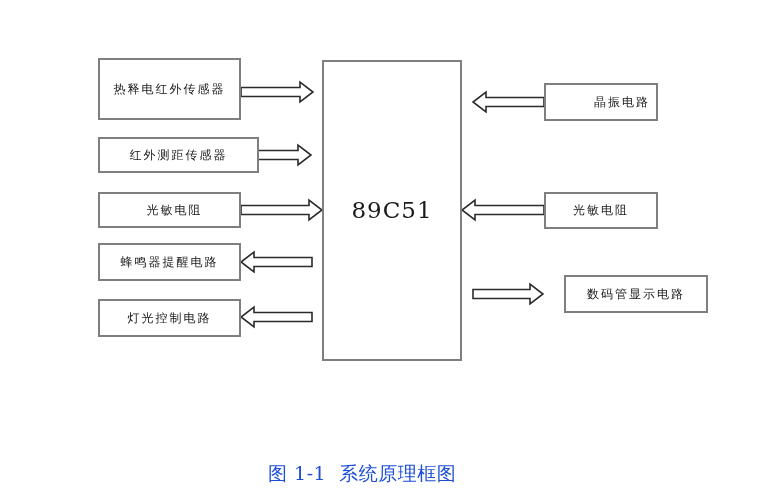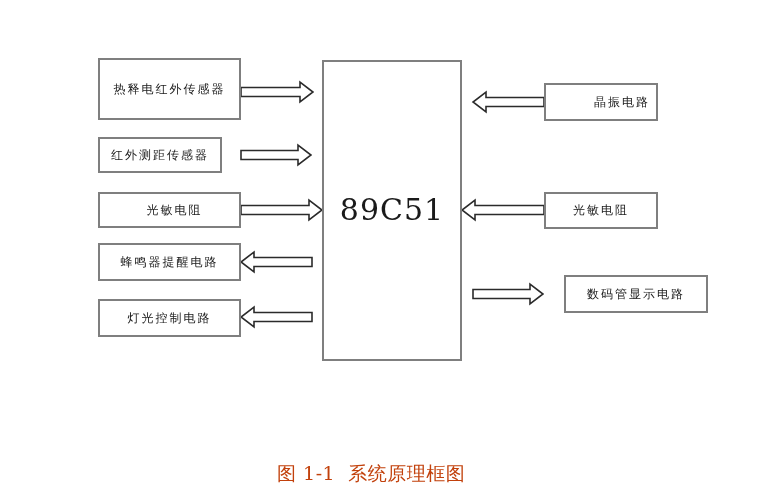--- a/index.html
+++ b/index.html
@@ -26,37 +26,37 @@
     display: flex;
     align-items: center;
     justify-content: center;
     text-align: center;
     font-size: 12px;
     letter-spacing: 2px;
     line-height: 1.35;
     padding: 0 2px;
   }
   .b-pyro    { left: 98px;  top: 58px;  width: 143px; height: 62px; }
-  .b-irr     { left: 98px;  top: 137px; width: 124px; height: 36px; justify-content: center; }
+  .b-irr     { left: 98px;  top: 137px; width: 161px; height: 36px; justify-content: center; }
   .b-photo   { left: 98px;  top: 192px; width: 143px; height: 36px; padding-left: 12px; }
   .b-buzzer  { left: 98px;  top: 243px; width: 143px; height: 38px; }
   .b-light   { left: 98px;  top: 299px; width: 143px; height: 38px; }
   .b-mcu     { left: 322px; top: 60px;  width: 140px; height: 301px;
-               font-size: 30px; letter-spacing: 1px; }
+               font-size: 23px; letter-spacing: 1px; }
   .b-crystal { left: 544px; top: 83px;  width: 114px; height: 38px; padding-left: 44px; }
   .b-reset   { left: 544px; top: 192px; width: 114px; height: 37px; }
   .b-display { left: 564px; top: 275px; width: 144px; height: 38px; }
   .caption {
     position: absolute;
-    left: 277px;
+    left: 268px;
     top: 461px;
     font-size: 19px;
     letter-spacing: 0.5px;
     white-space: pre;
-    color: #c2410c;
+    color: #1d4ed8;
   }
 </style>
 </head>
 <body>
 
 <div class="canvas">
 
   <svg class="arrows-layer" id="arrows" viewBox="0 0 767 499" xmlns="http://www.w3.org/2000/svg">
       <polygon points="241,87.5 300,87.5 300,82 313,92 300,102 300,96.5 241,96.5" fill="#ffffff" stroke="#2b2b2b" stroke-width="1.6" stroke-linejoin="miter"></polygon>
       <polygon points="241,150.5 298,150.5 298,145 311,155 298,165 298,159.5 241,159.5" fill="#ffffff" stroke="#2b2b2b" stroke-width="1.6" stroke-linejoin="miter"></polygon>

